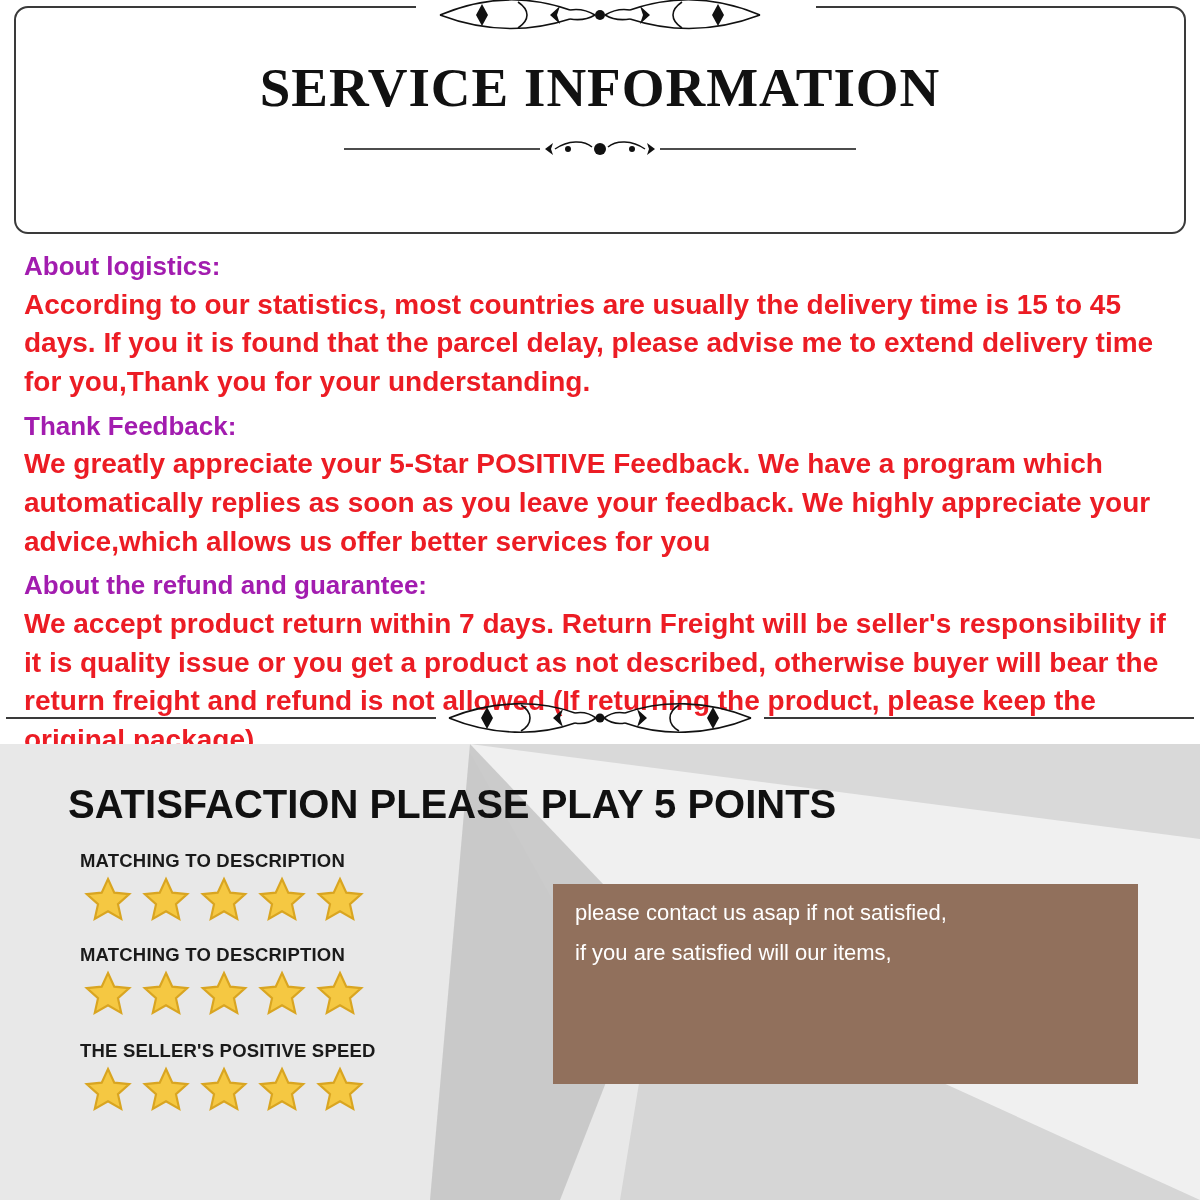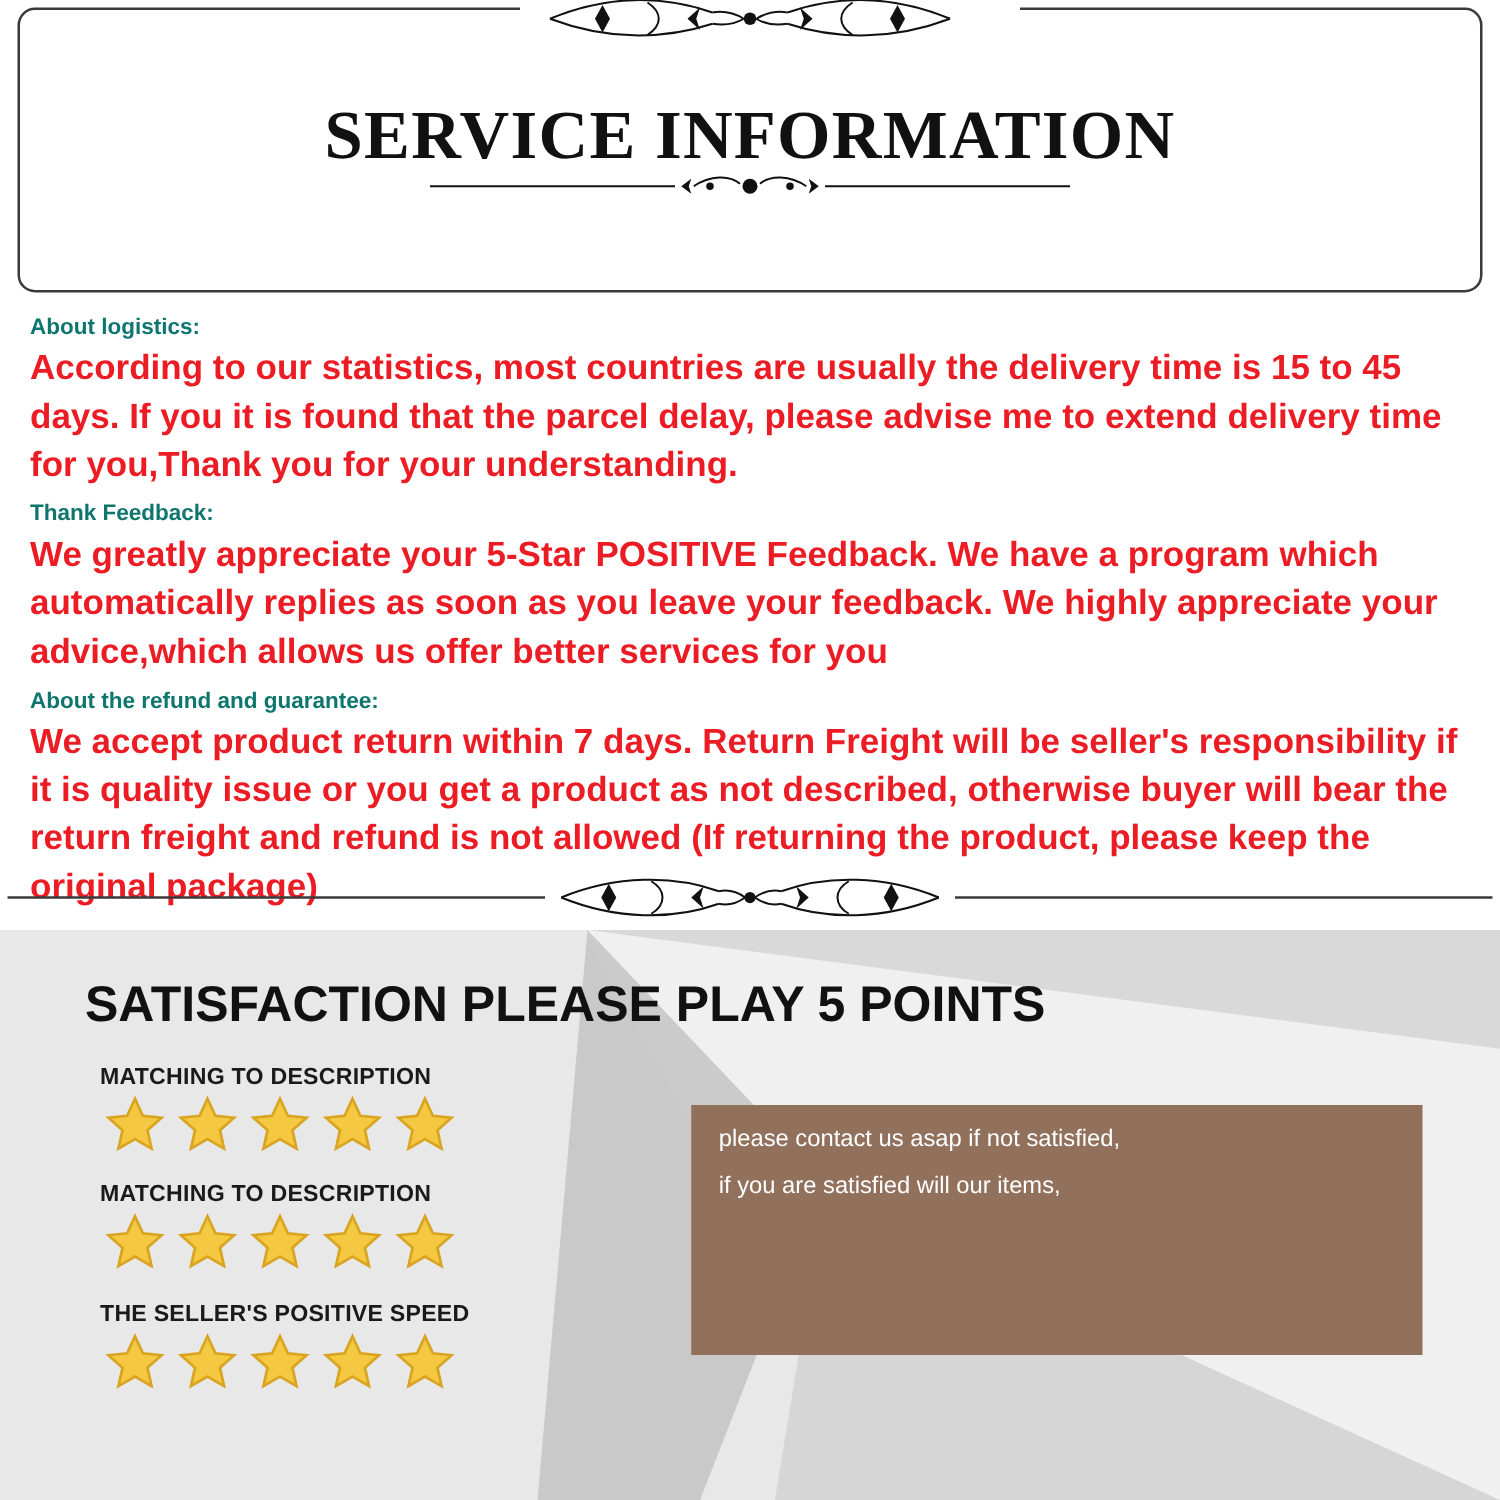--- a/index.html
+++ b/index.html
@@ -40,21 +40,21 @@
     position: absolute;
     left: 50%;
     top: -14px;
     transform: translateX(-50%);
     width: 340px;
     height: 42px;
   }
   .header-title {
     position: absolute;
     left: 0;
-    top: 68px;
+    top: 48px;
     width: 100%;
     text-align: center;
     font-family: "Liberation Serif", serif;
     font-size: 55px;
     font-weight: bold;
     letter-spacing: 1px;
     color: #111;
   }
   .title-rule {
     position: absolute;
@@ -66,23 +66,23 @@
   }
 
   
   .content {
     position: absolute;
     left: 24px;
     top: 250px;
     width: 1152px;
   }
   .sec-head {
-    font-size: 18px;
-    font-weight: bold;
-    color: #0f766e;
+    font-size: 26px;
+    font-weight: bold;
+    color: #a21caf;
     margin: 0 0 2px 0;
     line-height: 1.3;
   }
   .sec-body {
     font-size: 28px;
     font-weight: bold;
     color: #ec1c24;
     line-height: 1.38;
     margin: 0 0 8px 0;
   }
@@ -156,21 +156,21 @@
     left: 553px;
     top: 140px;
     width: 585px;
     height: 200px;
     background: #91705c;
     padding: 18px 18px 10px 22px;
     box-sizing: border-box;
   }
   .msg-line {
     color: #ffffff;
-    font-size: 19px;
+    font-size: 22px;
     line-height: 1.0;
     margin-bottom: 18px;
     font-family: "Liberation Sans", sans-serif;
     white-space: nowrap;
   }
   .msg-line:last-child { margin-bottom: 0; }
 </style>
 </head>
 <body>
 

